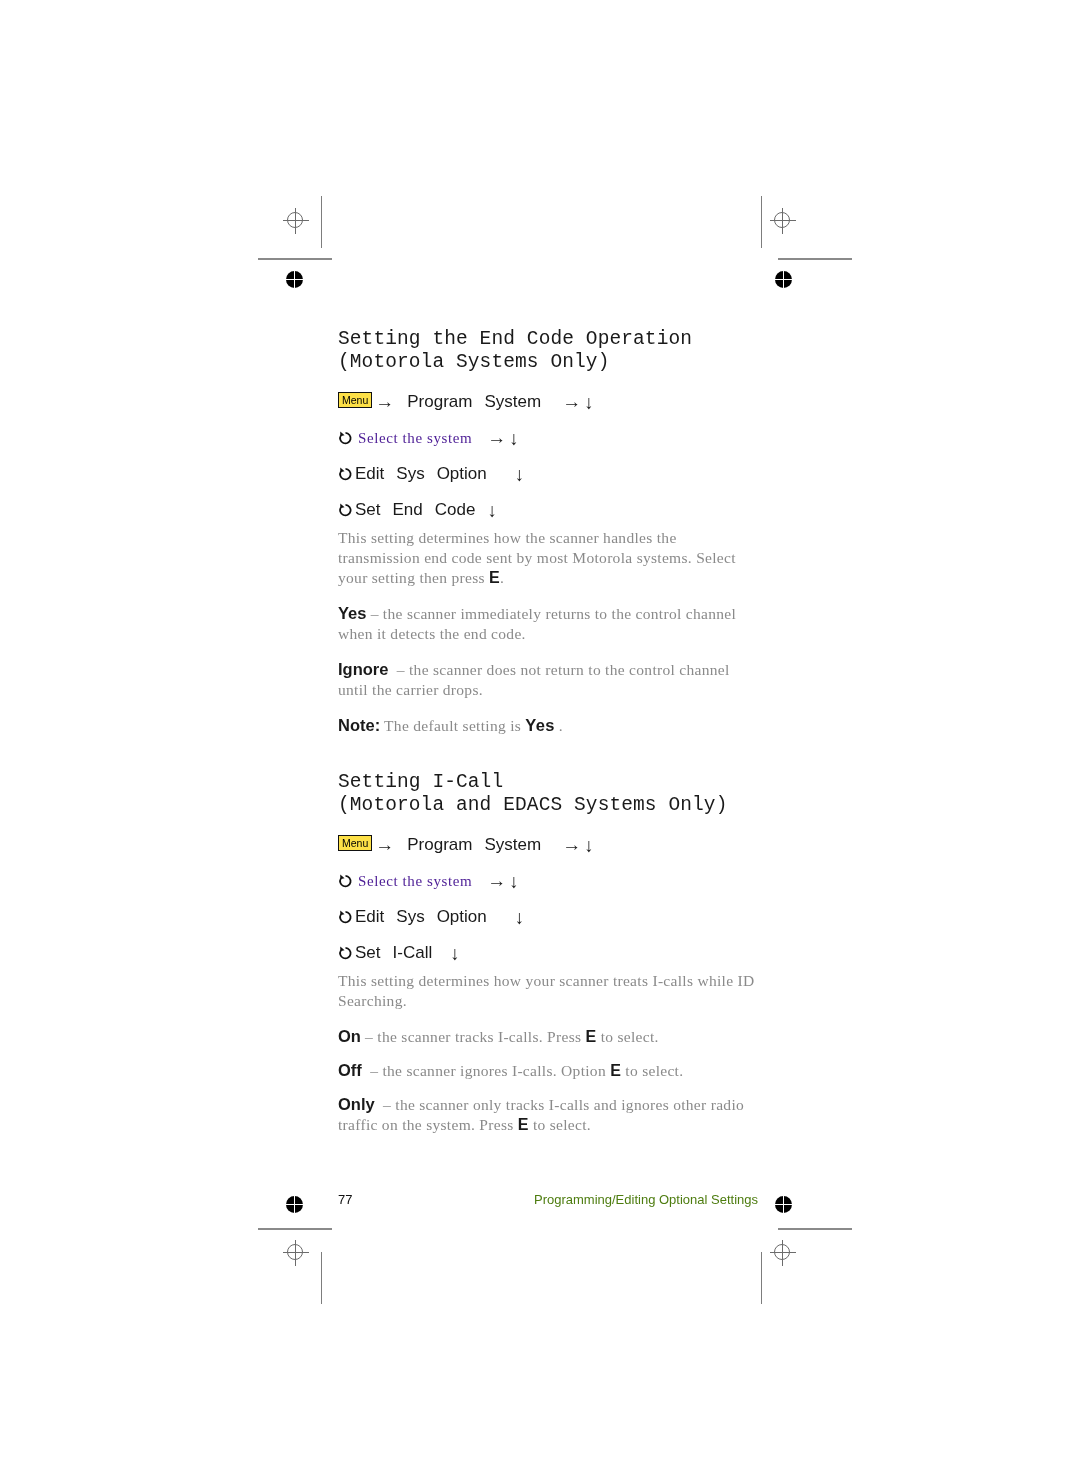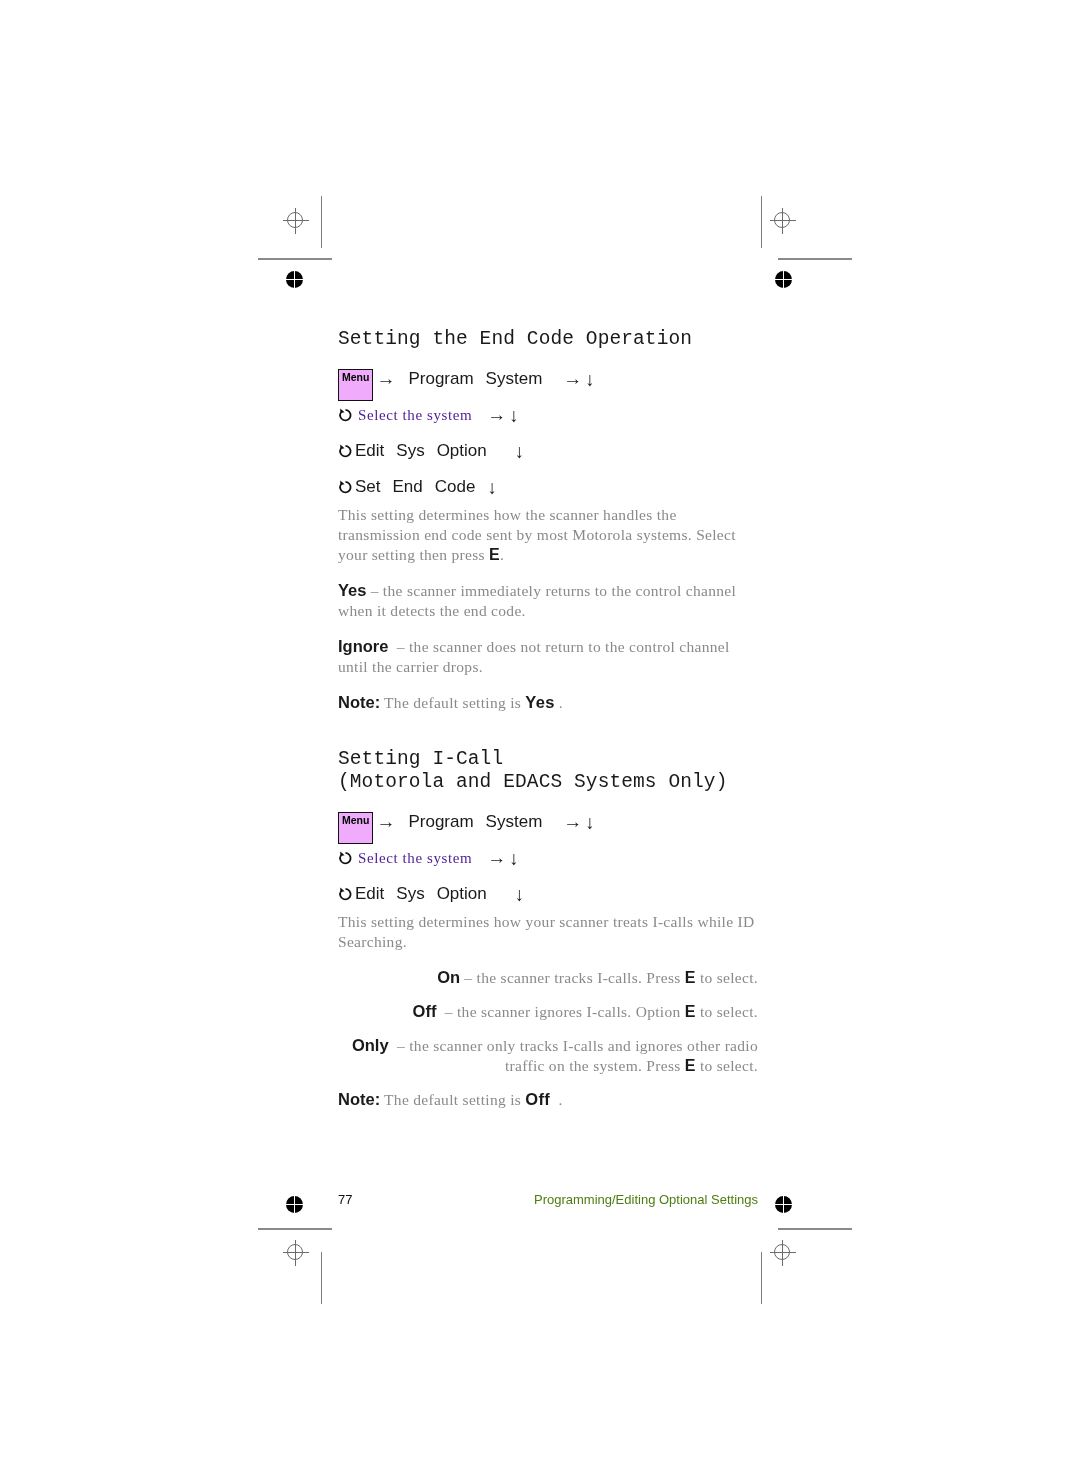--- a/index.html
+++ b/index.html
@@ -103,26 +103,26 @@
     font-size: 17px;
     color: #1a1a1a;
     line-height: 36px;
     height: 36px;
     white-space: nowrap;
   }
   .key-menu {
     display: inline-block;
     border: 1.5px solid #111;
     font-size: 10.5px;
-    font-weight: bold;
+    font-weight: normal;
     line-height: 12px;
-    padding: 1px 3px 17px 3px;
+    padding: 1px 3px 1px 3px;
     vertical-align: 3px;
     color: #000;
-    background: #f0abfc;
+    background: #fde047;
     letter-spacing: 0;
   }
   .arrow-r {
     display: inline-block;
     font-size: 19px;
     vertical-align: -1px;
     padding: 0 3px;
   }
   .arrow-d {
     display: inline-block;
@@ -149,21 +149,21 @@
 
   
   p.body-para {
     font-family: "Liberation Serif", serif;
     font-size: 15.5px;
     line-height: 20px;
     color: #8a8a8a;
     letter-spacing: 0.3px;
     margin: 0 0 15px 0;
   }
-  p.body-para.tight { margin-bottom: 13px; text-align: right; }
+  p.body-para.tight { margin-bottom: 13px; }
   .lead {
     font-family: "Liberation Sans", sans-serif;
     font-weight: bold;
     font-size: 16.5px;
     color: #1a1a1a;
     letter-spacing: 0;
   }
   .keycap {
     font-family: "Liberation Sans", sans-serif;
     font-weight: bold;
@@ -257,20 +257,21 @@
     <div class="v"></div>
     <div class="ring"></div>
 </div>
 <div class="trim-v" style="left:761px; top:1252px; height:52px;"></div>
 
 <div id="content">
 
   <div>
     <h2 class="section-heading">
       <span class="ln">Setting the End Code Operation</span>
+      <span class="ln">(Motorola Systems Only)</span>
     </h2>
 
     <div class="nav-row">
       <span class="key-menu">Menu</span><span class="arrow-r">→</span><span class="sp-mid"></span><span class="nav-label">Program</span><span class="sp-mid"></span><span class="nav-label">System</span><span class="sp-wide"></span><span class="arrow-r">→</span><span class="arrow-d">↓</span>
     </div>
 
     <div class="nav-row">
       <span class="rot-icon"><svg viewBox="0 0 16 16" width="15" height="16">
             <path d="M3.1 5.2 A5.6 5.6 0 1 0 8 2.6" fill="none" stroke="#111" stroke-width="1.9"></path>
             <path d="M2.4 1.0 L2.4 6.0 L7.0 5.0 Z" fill="#111"></path>
@@ -317,30 +318,35 @@
           </svg></span><span class="nav-label mono">Select the system</span><span class="sp-mid"></span><span class="arrow-r">→</span><span class="arrow-d">↓</span>
     </div>
 
     <div class="nav-row">
       <span class="rot-icon"><svg viewBox="0 0 16 16" width="15" height="16">
             <path d="M3.1 5.2 A5.6 5.6 0 1 0 8 2.6" fill="none" stroke="#111" stroke-width="1.9"></path>
             <path d="M2.4 1.0 L2.4 6.0 L7.0 5.0 Z" fill="#111"></path>
           </svg></span><span class="nav-label">Edit</span><span class="sp-mid"></span><span class="nav-label">Sys</span><span class="sp-mid"></span><span class="nav-label">Option</span><span class="sp-wide"></span><span class="sp-mid"></span><span class="arrow-d">↓</span>
     </div>
 
+    <div class="nav-row">
+      <span class="rot-icon"><svg viewBox="0 0 16 16" width="15" height="16">
+            <path d="M3.1 5.2 A5.6 5.6 0 1 0 8 2.6" fill="none" stroke="#111" stroke-width="1.9"></path>
+            <path d="M2.4 1.0 L2.4 6.0 L7.0 5.0 Z" fill="#111"></path>
+          </svg></span><span class="nav-label">Set</span><span class="sp-mid"></span><span class="nav-label">I-Call</span><span class="sp-wide"></span><span class="arrow-d">↓</span>
+    </div>
 
     <p class="body-para gap-top"><span>This setting determines how your scanner treats I-calls while ID Searching.</span></p>
 
     <p class="body-para tight"><span class="lead">On</span> <span>– the scanner tracks I-calls. Press </span><span class="keycap">E</span><span> to select.</span></p>
 
     <p class="body-para tight"><span class="lead">Off</span>&nbsp; <span>– the scanner ignores I-calls. Option </span><span class="keycap">E</span><span> to select.</span></p>
 
     <p class="body-para tight"><span class="lead">Only</span>&nbsp; <span>– the scanner only tracks I-calls and ignores other radio traffic on the system. Press </span><span class="keycap">E</span><span> to select.</span></p>
 
-    <p class="body-para"><span class="lead">Note:</span> <span>The default setting is </span><span class="val">Off</span>&nbsp;&nbsp;<span>.</span></p>
   </div>
 
 </div>
 
 <div id="footer">
   <span class="page-no">77</span>
   <span class="chapter">Programming/Editing Optional Settings</span>
 </div>
 
 </body></html>

